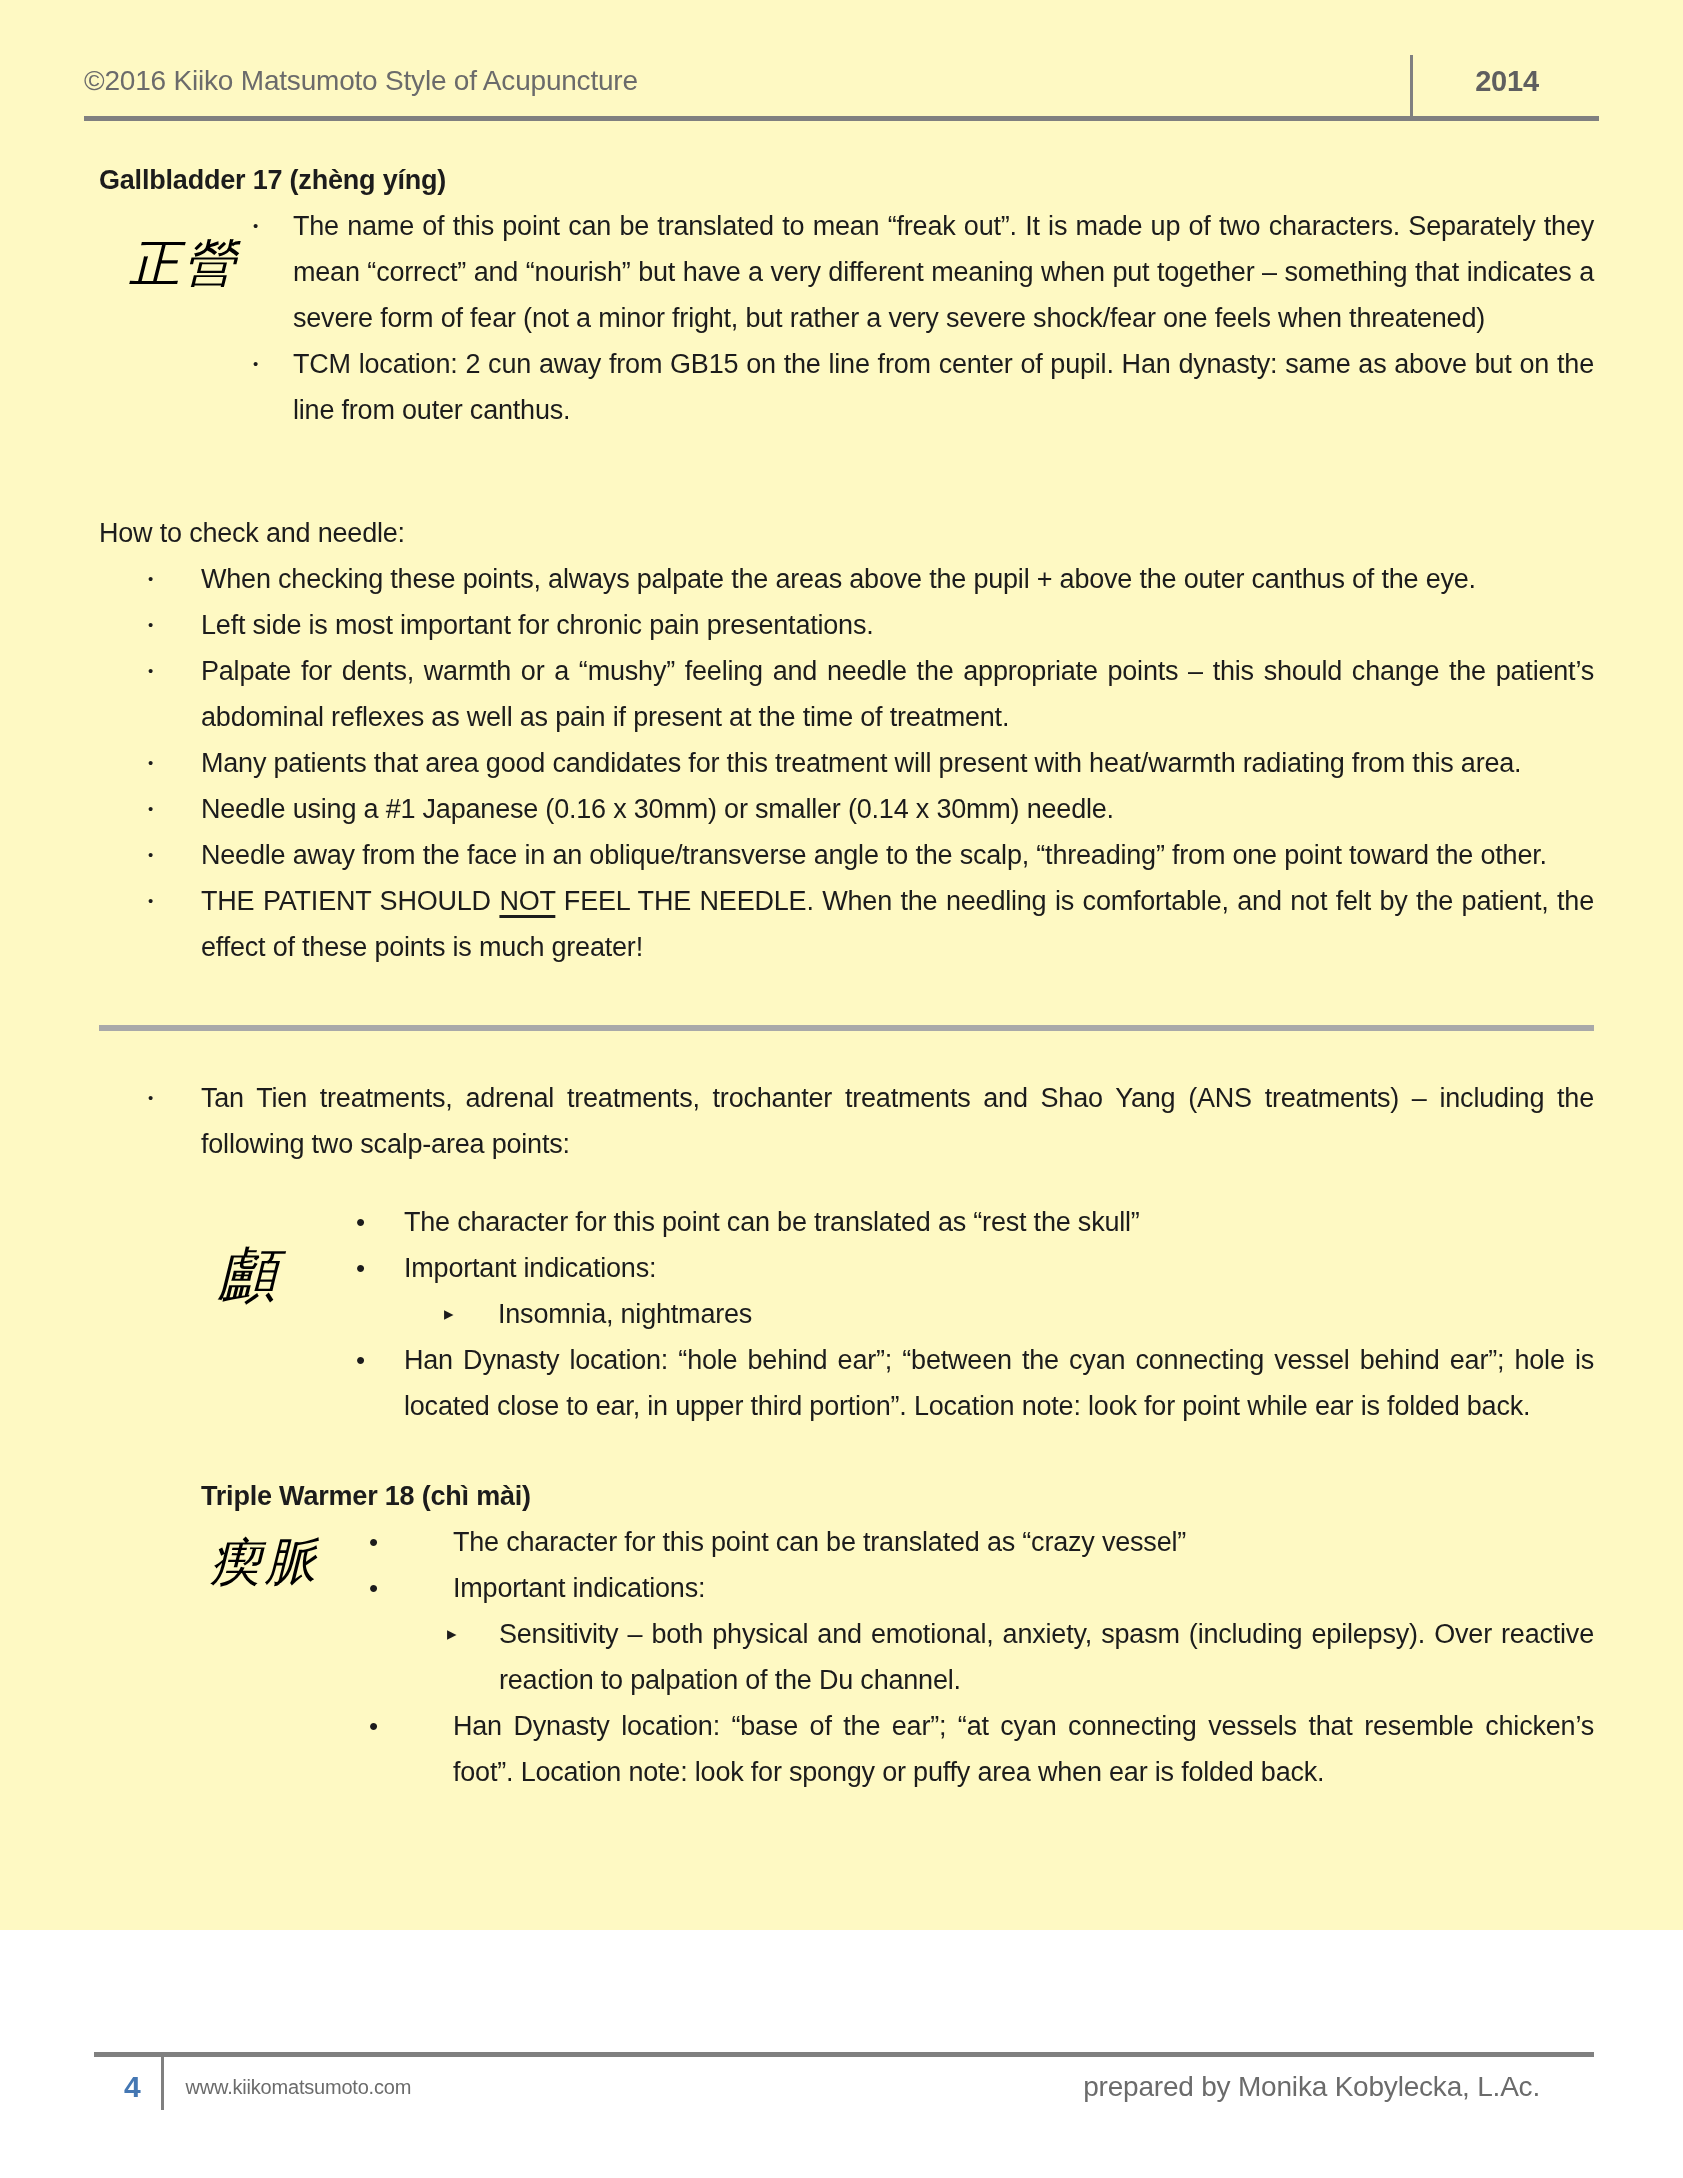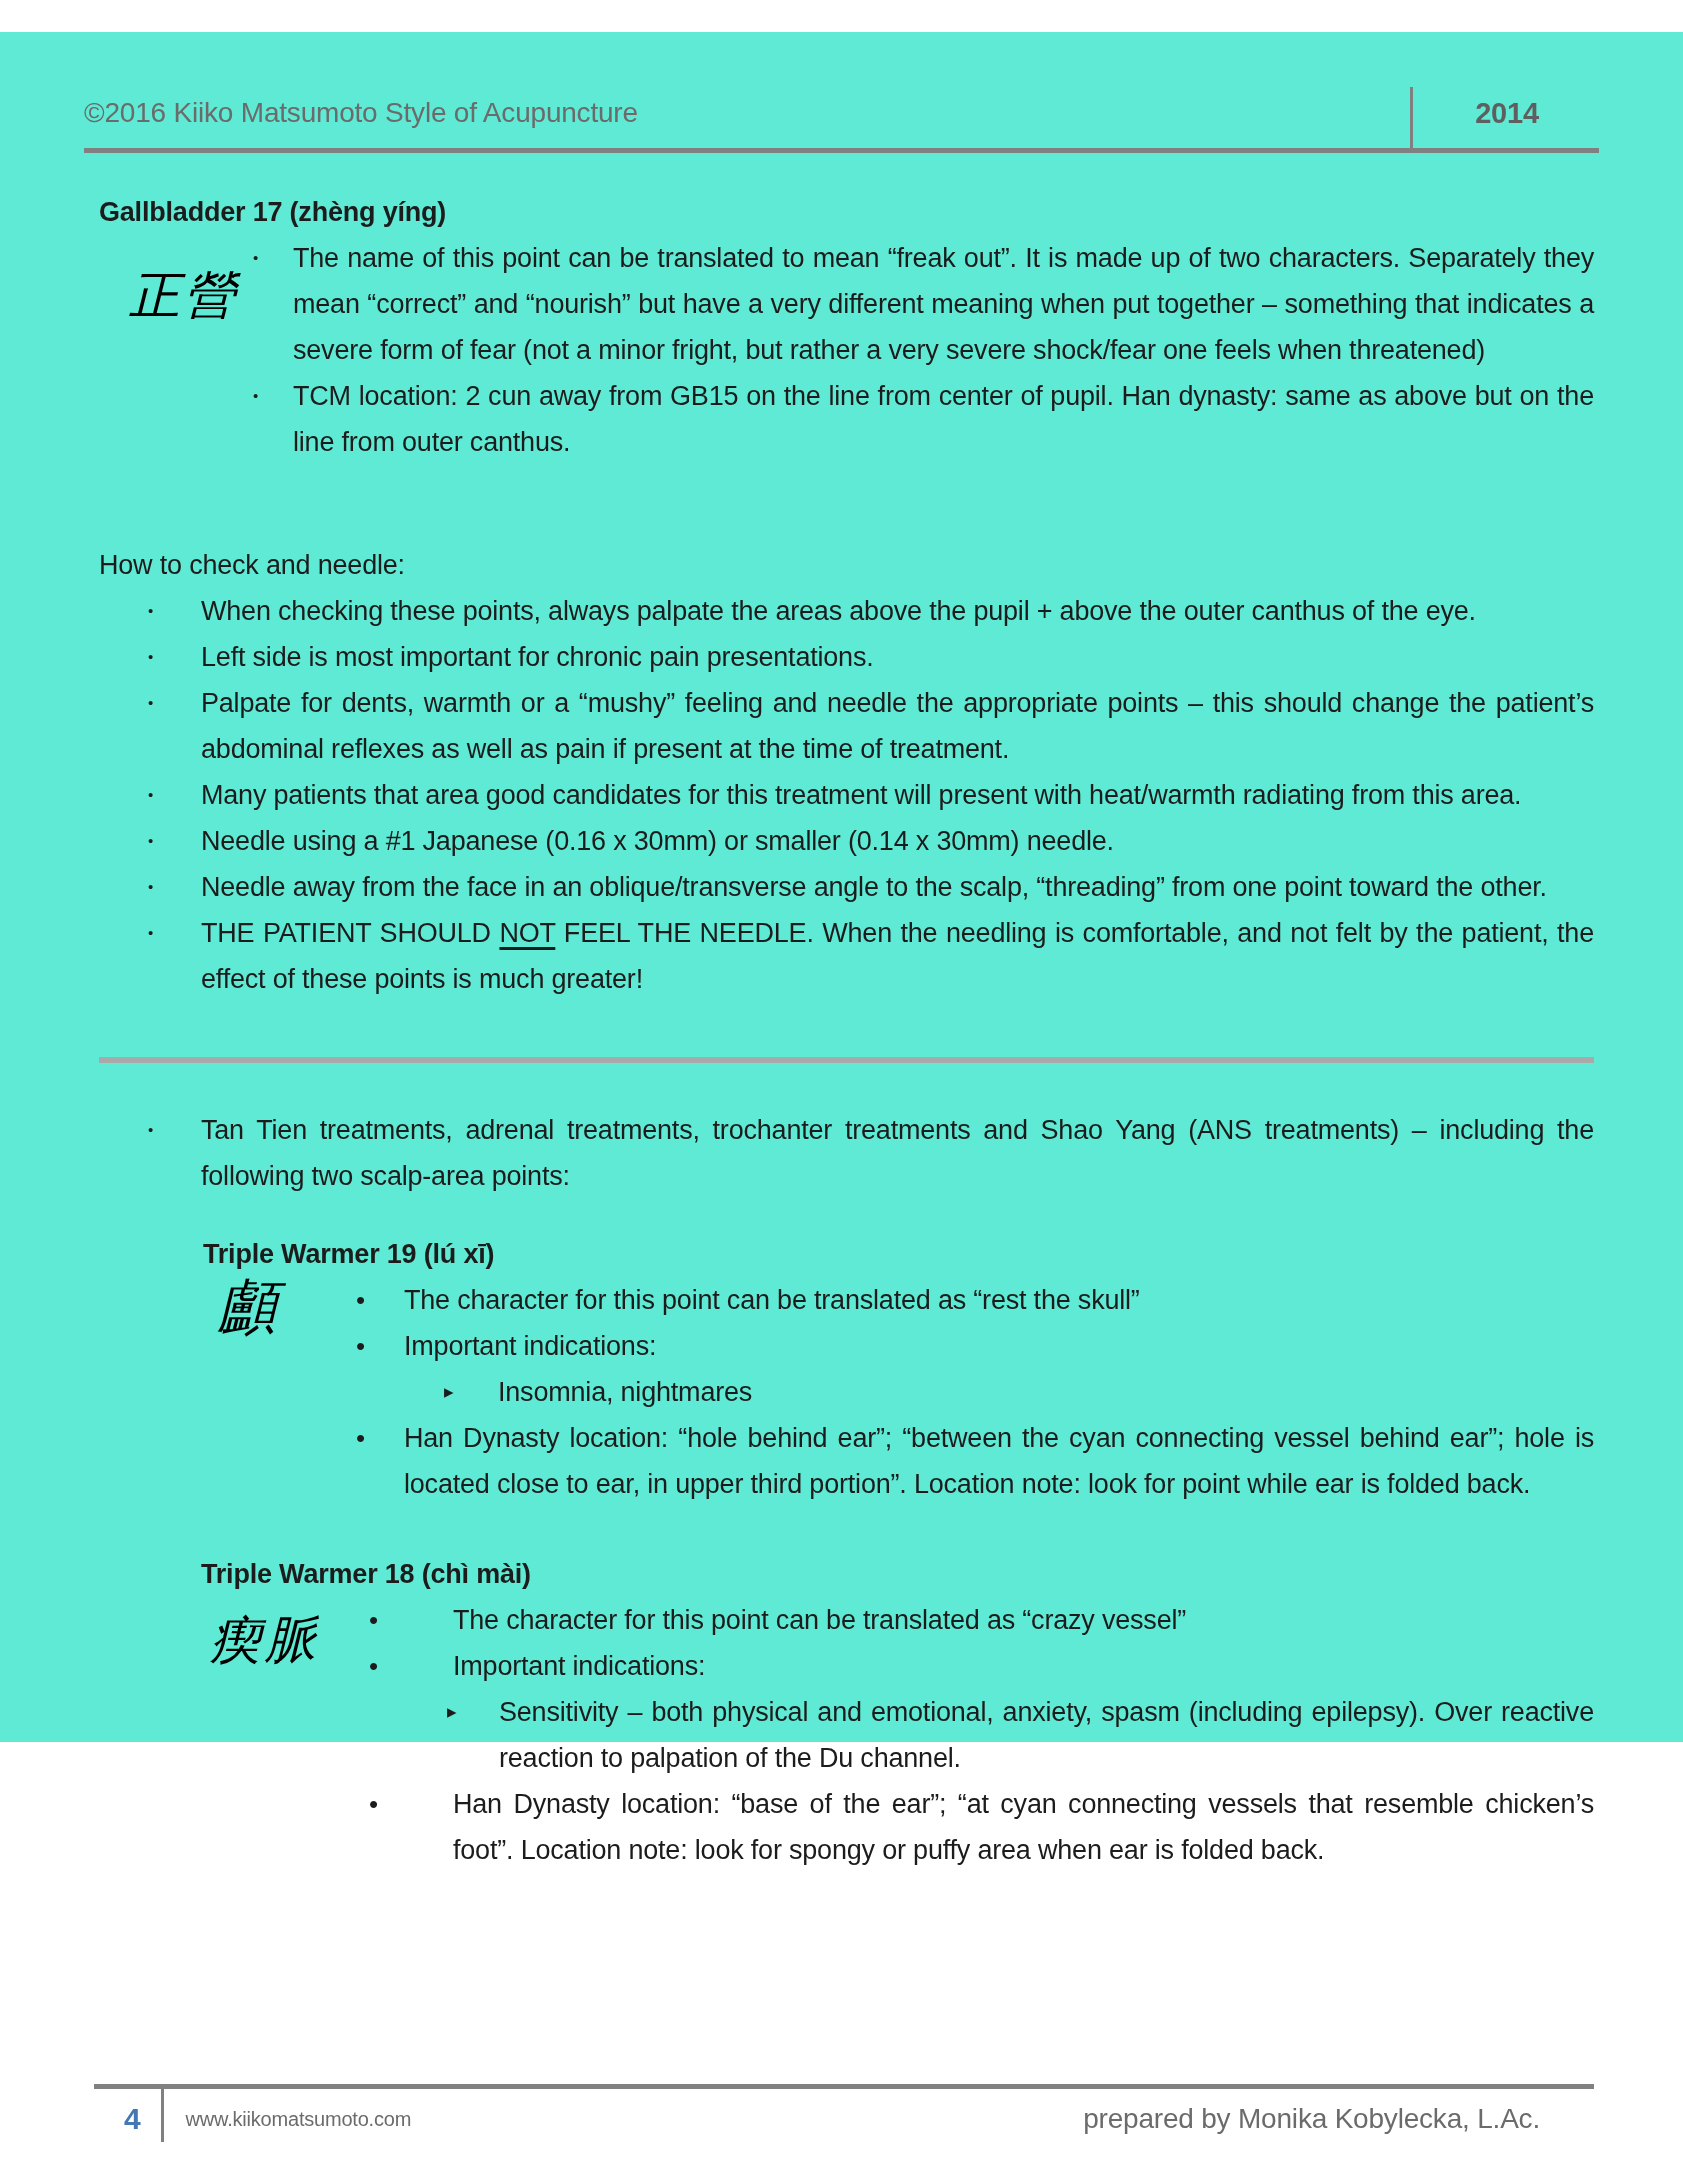--- a/index.html
+++ b/index.html
@@ -1,20 +1,20 @@
 <!DOCTYPE html>
 <html><head>
 <meta charset="utf-8">
 <style>
   html,body{margin:0;padding:0;background:#ffffff;}
   body{width:1683px;height:2178px;overflow:hidden;}
   .page{
-    position:relative;width:1683px;height:1710px;background:#5eead4;
+    position:relative;width:1683px;height:1930px;background:#fef9c3;
     font-family:"Liberation Sans", sans-serif;color:#1c1c1c;
-    font-size:27px;line-height:46px;letter-spacing:-0.2px;margin-top:32px;
+    font-size:27px;line-height:46px;letter-spacing:-0.2px;
   }
   
   .header{
     position:absolute;left:84px;right:84px;top:0;height:116px;
     border-bottom:5px solid #808080;
   }
   .header .h-left{position:absolute;left:0;bottom:12px;color:#6b6b6b;font-size:28px;white-space:nowrap;}
   .header .h-center{position:absolute;right:208px;bottom:12px;color:#6b6b6b;font-size:28px;white-space:nowrap;}
   .header .h-vbar{position:absolute;right:186px;bottom:0;width:3px;height:61px;background:#808080;}
   .header .h-year{position:absolute;right:0;bottom:12px;width:184px;text-align:center;color:#5f5f5f;font-size:29px;font-weight:bold;}
@@ -121,21 +121,20 @@
     <div class="divider"></div>
 
     <div class="sec">
       <div class="row ind-a sec-tan">
         <span class="m small">•</span>
         <div class="t">Tan Tien treatments, adrenal treatments, trochanter treatments and Shao Yang (ANS treatments) – including the following two scalp-area points:</div>
       </div>
     </div>
 
     <div class="sec sec-tw19">
-      <div class="hd h-bold">Triple Warmer 19 (lú xī)</div>
       <div class="hanzi tw19">顱</div>
       <div class="row ind-tw19">
         <span class="m big">•</span>
         <div class="t">The character for this point can be translated as “rest the skull”</div>
       </div>
       <div class="row ind-tw19">
         <span class="m big">•</span>
         <div class="t">Important indications:</div>
       </div>
       <div class="row ind-sub19">

